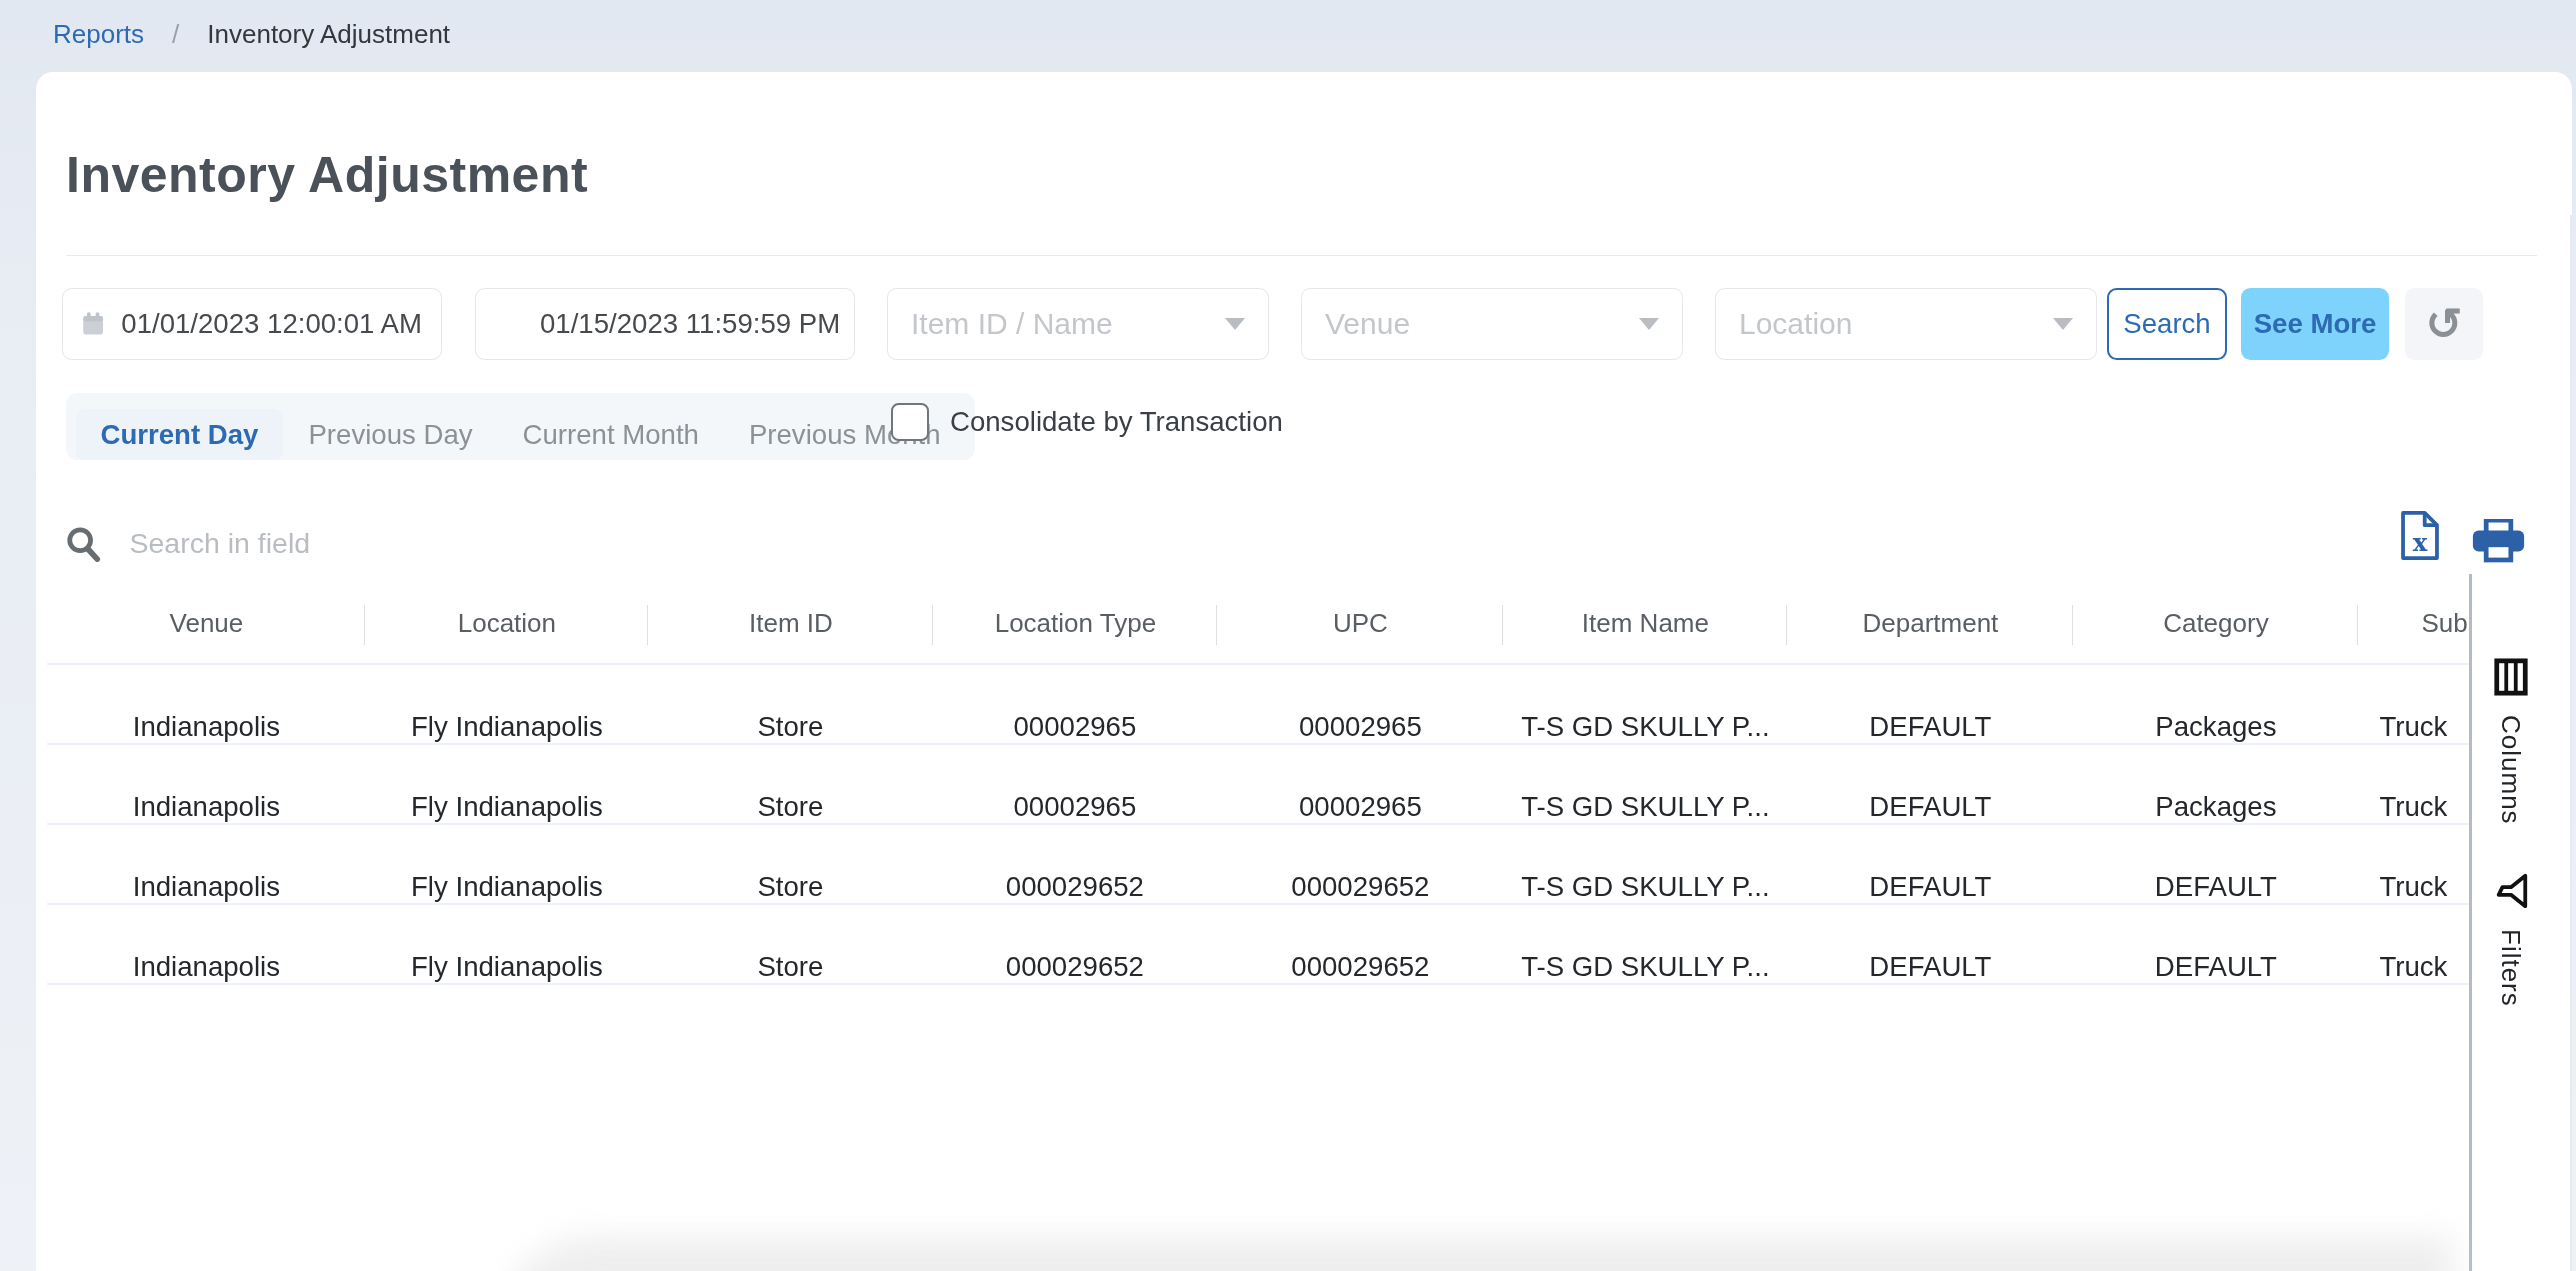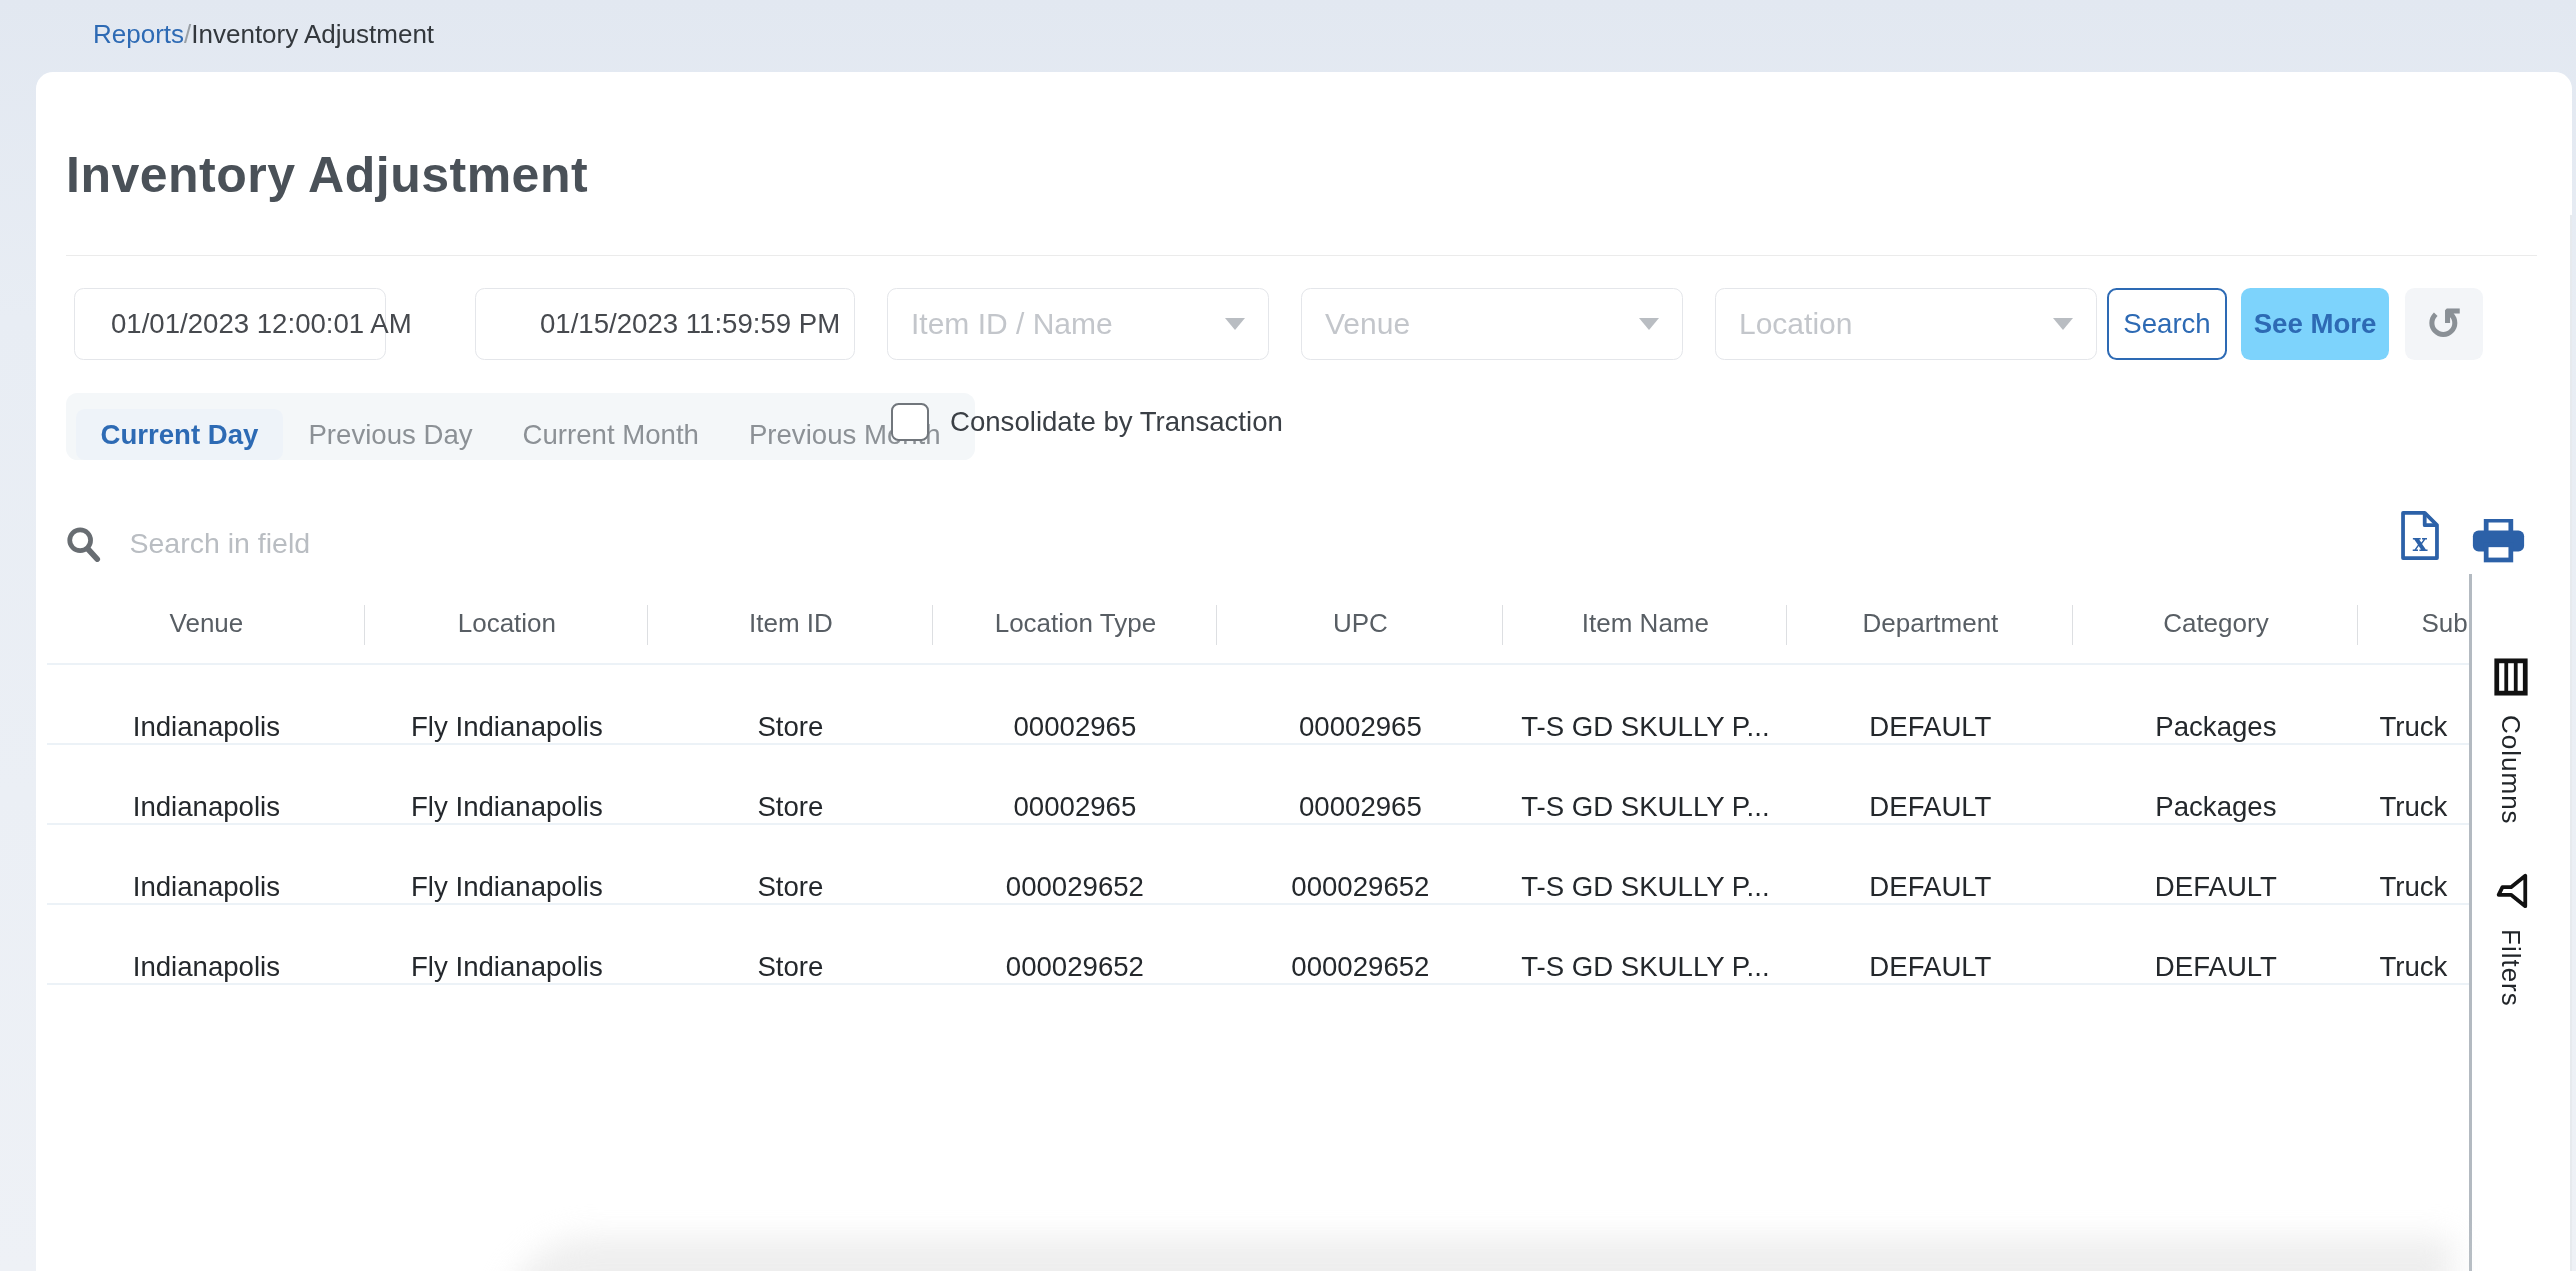--- a/index.html
+++ b/index.html
@@ -8,21 +8,21 @@
     font-family: "Liberation Sans", "DejaVu Sans", sans-serif;
     background: linear-gradient(180deg, #e2e8f1 0%, #e8edf4 25%, #eef1f6 100%);
     position: relative;
     overflow: hidden;
     color: #24282c;
   }
 
   
   .breadcrumb {
     position: absolute; left: 53px; top: 19px;
-    font-size: 26px; display: flex; align-items: center; gap: 0; margin-left: 40px;
+    font-size: 26px; display: flex; align-items: center; gap: 28px;
   }
   .crumb-link { color: #2d6ab4; cursor: pointer; }
   .crumb-sep  { color: #9aa0a6; }
   .crumb-current { color: #33383d; }
 
   
   .card {
     position: absolute; left: 36px; top: 72px;
     width: 2536px; height: 1200px;
     background: #ffffff;
@@ -49,21 +49,21 @@
   }
   .date-field { padding: 0 19px; gap: 17px; }
   .date-text { font-size: 27.6px; color: #46494e; white-space: nowrap; }
   .dd-field { padding: 0 23px; justify-content: space-between; }
   .dd-placeholder { font-size: 30px; color: #c3c6cb; }
   .caret-down {
     width: 0; height: 0;
     border-left: 10.5px solid transparent; border-right: 10.5px solid transparent;
     border-top: 12.4px solid #b9bdc2;
   }
-  #date-from { left: 38px;  width: 312px; }
+  #date-from { left: 26px;  width: 380px; }
   #date-to   { left: 439px; width: 380px; padding-left: 47px; }
   #dd-item   { left: 851px;  width: 382px; }
   #dd-venue  { left: 1265px; width: 382px; }
   #dd-loc    { left: 1679px; width: 382px; }
 
   .btn-search {
     position: absolute; left: 2071px; top: 216px; width: 120px; height: 72px;
     background: #fff; border: 2.9px solid #2d6ab4; border-radius: 9.5px;
     color: #2d6ab4; font-size: 27.6px; font-weight: 400;
     display: flex; align-items: center; justify-content: center; cursor: pointer;

